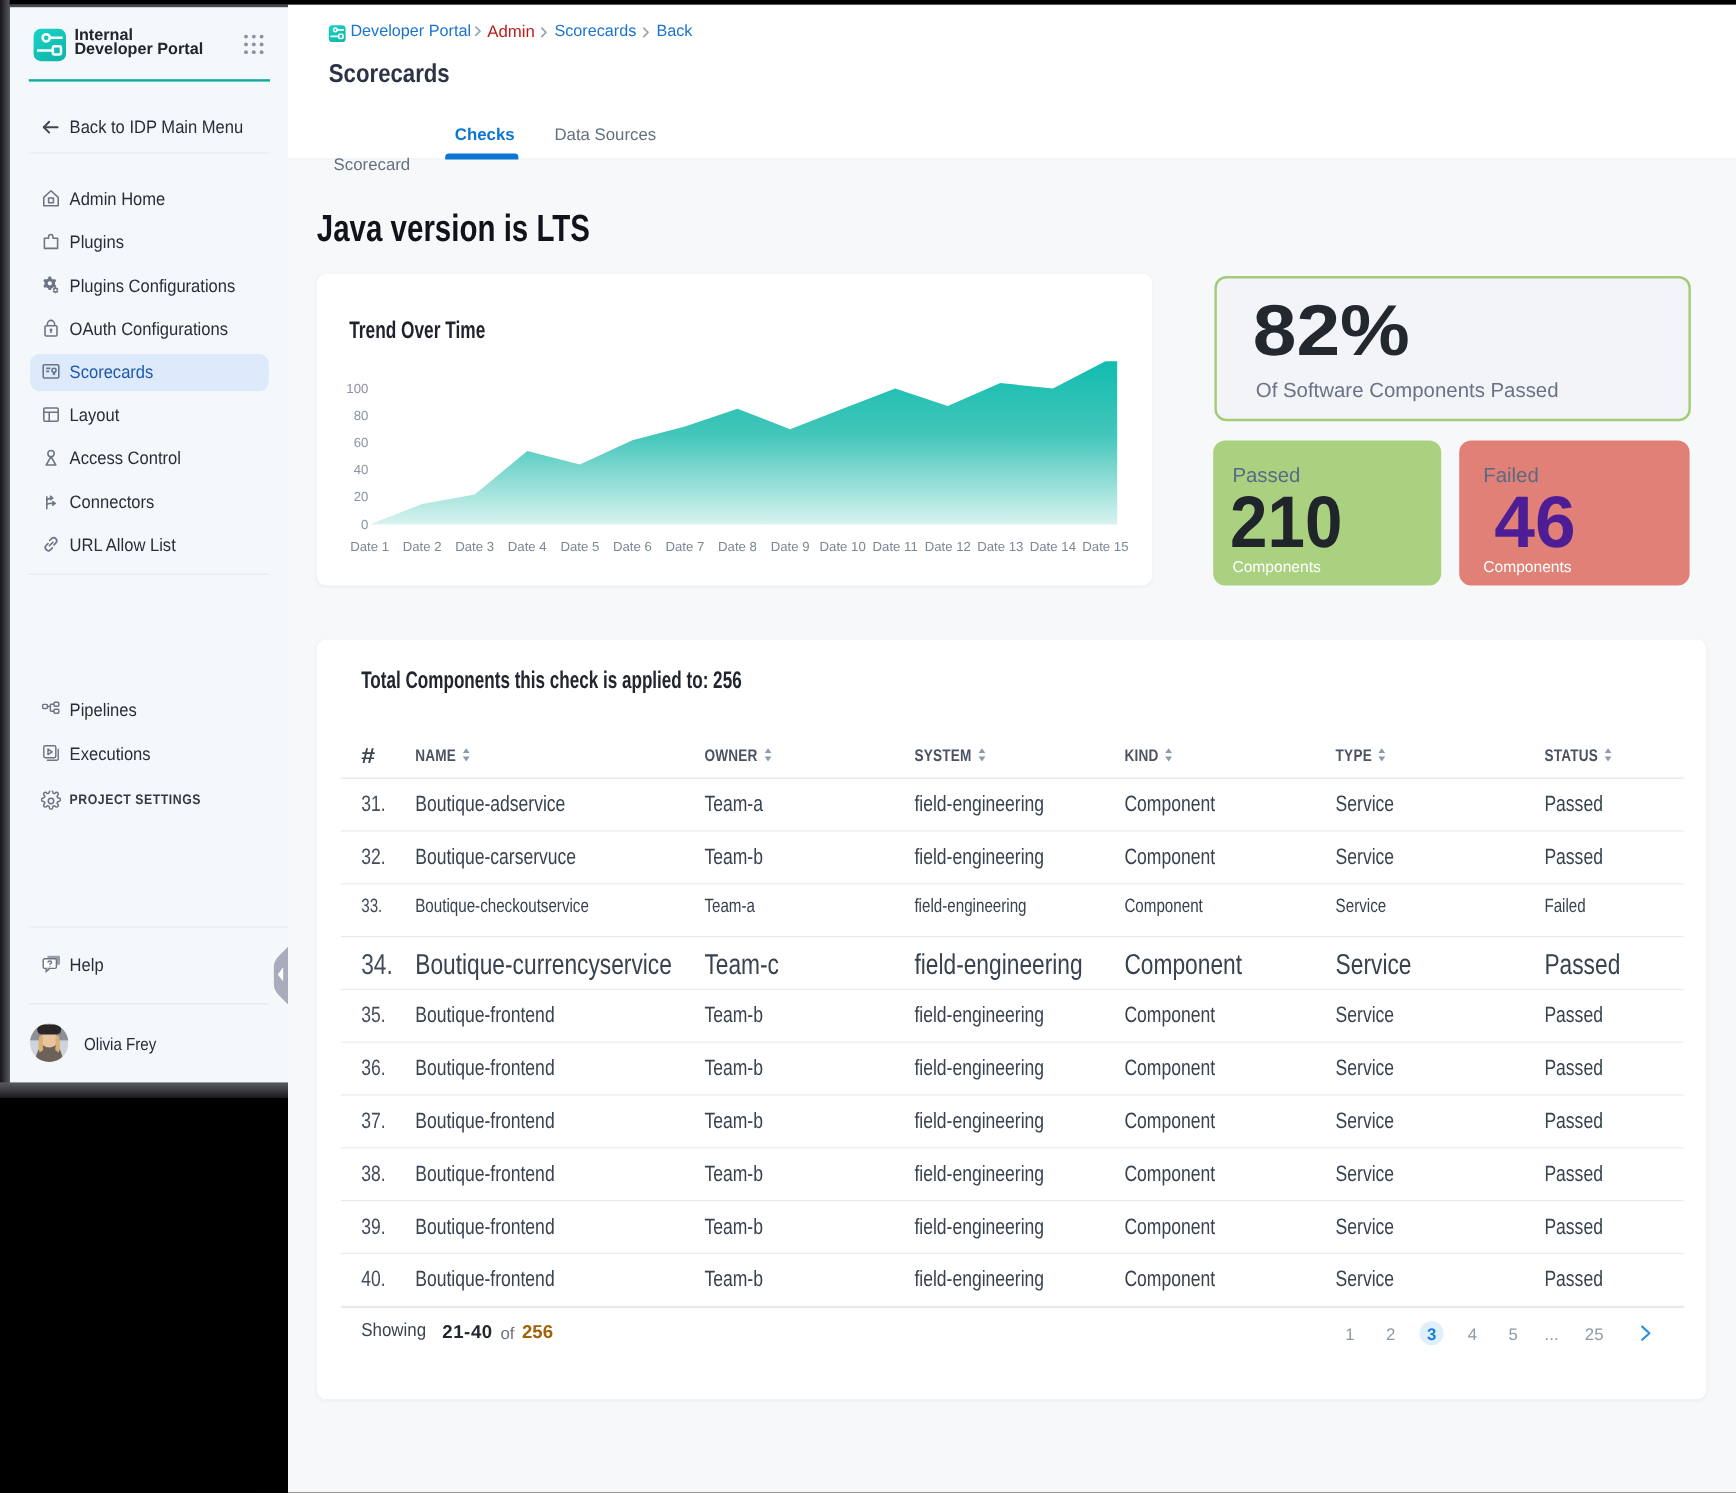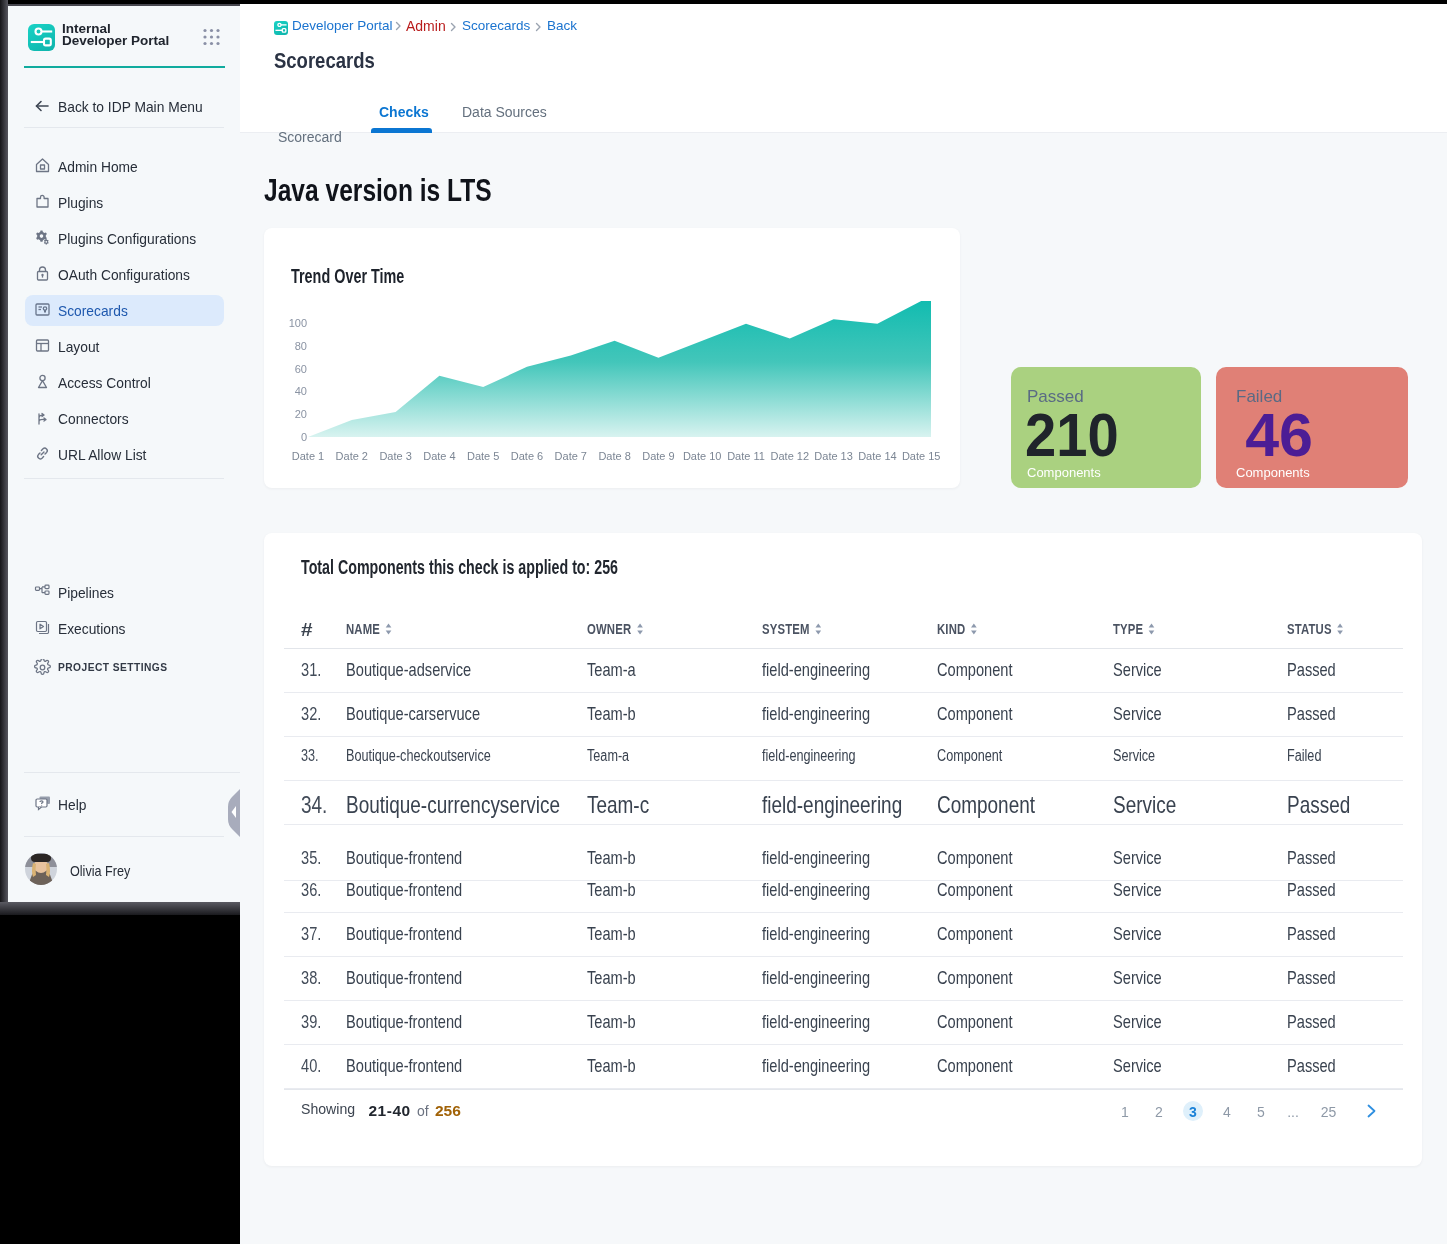--- a/index.html
+++ b/index.html
@@ -90,20 +90,24 @@
             <text x="438.2" y="231.5">Date 10</text>
             <text x="482.0" y="231.5">Date 11</text>
             <text x="525.8" y="231.5">Date 12</text>
             <text x="569.6" y="231.5">Date 13</text>
             <text x="613.4" y="231.5">Date 14</text>
             <text x="657.2" y="231.5">Date 15</text>
           </g>
       </svg>
     </div>
 
+    <div class="abs" style="left:772px;top:226px;width:397px;height:121px;background:#f2f4f7;border:2.5px solid #a2cc76;border-radius:10px;">
+      <div class="abs" style="left:29.5px;top:9.1px;font-size:60px;font-weight:bold;color:#23272e;transform:scaleX(1.09);transform-origin:left top;">82%</div>
+      <div class="abs" style="left:32.5px;top:84px;font-size:17px;color:#6a7385;white-space:nowrap;">Of Software Components Passed</div>
+    </div>
     <div class="abs" style="left:771px;top:363px;width:190px;height:121px;background:#aad180;border-radius:10px;">
       <div class="abs" style="left:16px;top:20px;font-size:17px;color:#5a6a84;">Passed</div>
       <div class="abs" style="left:14.2px;top:32.6px;font-size:61px;font-weight:bold;color:#20242b;transform:scaleX(0.92);transform-origin:left top;">210</div>
       <div class="abs" style="left:16px;top:98px;font-size:13px;color:#fff;">Components</div>
     </div>
     <div class="abs" style="left:976px;top:363px;width:192px;height:121px;background:#e08076;border-radius:10px;">
       <div class="abs" style="left:20px;top:20px;font-size:17px;color:#5a6a84;">Failed</div>
       <div class="abs" style="left:19.2px;top:32.6px;font-size:61px;font-weight:bold;color:#4c1d95;margin-left:10px;">46</div>
       <div class="abs" style="left:20px;top:98px;font-size:13px;color:#fff;">Components</div>
     </div>
@@ -173,21 +177,21 @@
         <div class="abs" style="left:0;top:248px;width:1158px;height:44px;font-size:24px;color:#39424f;">
           <div class="abs" style="left:37px;top:10.2px;color:#434c59;transform:scaleX(0.79);transform-origin:left top;">34.</div>
           <div class="abs" style="left:82px;top:10.2px;color:#39424f;transform:scaleX(0.79);transform-origin:left top;white-space:nowrap;">Boutique-currencyservice</div>
           <div class="abs" style="left:323px;top:10.2px;transform:scaleX(0.79);transform-origin:left top;white-space:nowrap;">Team-c</div>
           <div class="abs" style="left:498px;top:10.2px;transform:scaleX(0.79);transform-origin:left top;white-space:nowrap;">field-engineering</div>
           <div class="abs" style="left:673px;top:10.2px;transform:scaleX(0.79);transform-origin:left top;white-space:nowrap;">Component</div>
           <div class="abs" style="left:849px;top:10.2px;transform:scaleX(0.79);transform-origin:left top;white-space:nowrap;">Service</div>
           <div class="abs" style="left:1023px;top:10.2px;transform:scaleX(0.79);transform-origin:left top;white-space:nowrap;">Passed</div>
           <div class="abs" style="left:20px;top:43px;width:1119px;height:1px;background:#e9ebf0;"></div>
         </div>
-        <div class="abs" style="left:0;top:304px;width:1158px;height:44px;font-size:18.5px;color:#39424f;">
+        <div class="abs" style="left:0;top:292px;width:1158px;height:44px;font-size:18.5px;color:#39424f;">
           <div class="abs" style="left:37px;top:10.2px;color:#434c59;transform:scaleX(0.79);transform-origin:left top;">35.</div>
           <div class="abs" style="left:82px;top:10.2px;color:#39424f;transform:scaleX(0.79);transform-origin:left top;white-space:nowrap;">Boutique-frontend</div>
           <div class="abs" style="left:323px;top:10.2px;transform:scaleX(0.79);transform-origin:left top;white-space:nowrap;">Team-b</div>
           <div class="abs" style="left:498px;top:10.2px;transform:scaleX(0.79);transform-origin:left top;white-space:nowrap;">field-engineering</div>
           <div class="abs" style="left:673px;top:10.2px;transform:scaleX(0.79);transform-origin:left top;white-space:nowrap;">Component</div>
           <div class="abs" style="left:849px;top:10.2px;transform:scaleX(0.79);transform-origin:left top;white-space:nowrap;">Service</div>
           <div class="abs" style="left:1023px;top:10.2px;transform:scaleX(0.79);transform-origin:left top;white-space:nowrap;">Passed</div>
           <div class="abs" style="left:20px;top:43px;width:1119px;height:1px;background:#e9ebf0;"></div>
         </div>
         <div class="abs" style="left:0;top:336px;width:1158px;height:44px;font-size:18.5px;color:#39424f;">

